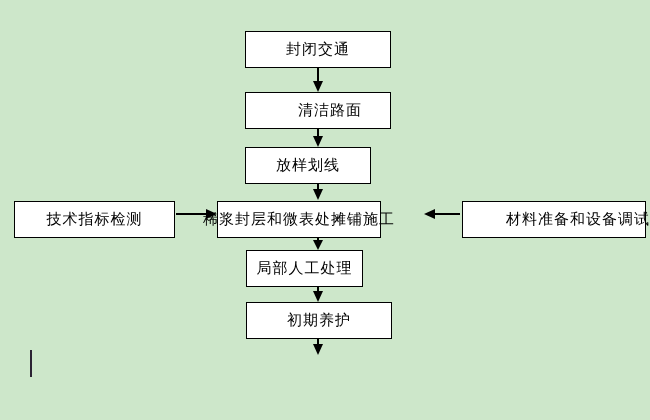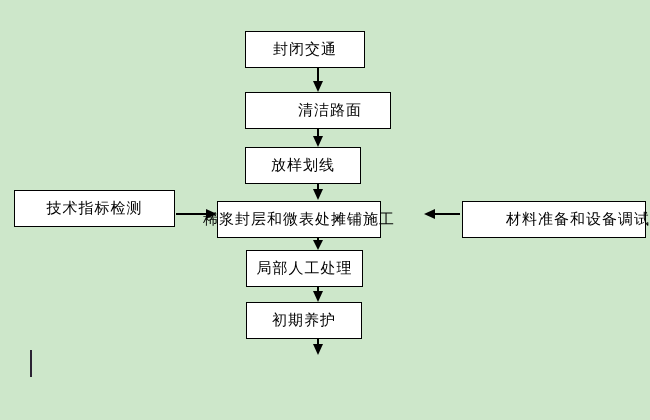--- a/index.html
+++ b/index.html
@@ -18,29 +18,29 @@
     box-sizing: border-box;
     display: flex;
     align-items: center;
     justify-content: center;
     font-size: 15px;
     color: #000000;
     letter-spacing: 1px;
     white-space: nowrap;
   }
   
-  .n-close    { left: 245px; top: 31px;  width: 120px; height: 37px; }
+  .n-close    { left: 245px; top: 31px;  width: 146px; height: 37px; }
   .n-clean    { left: 245px; top: 92px;  width: 146px; height: 37px; padding-left: 24px; }
-  .n-layout   { left: 245px; top: 147px; width: 116px; height: 37px; }
+  .n-layout   { left: 245px; top: 147px; width: 126px; height: 37px; }
   .n-paving   { left: 217px; top: 201px; width: 164px; height: 37px; }
   .n-local    { left: 246px; top: 250px; width: 117px; height: 37px; }
-  .n-curing   { left: 246px; top: 302px; width: 116px; height: 37px; }
+  .n-curing   { left: 246px; top: 302px; width: 146px; height: 37px; }
   .n-open     { left: 246px; top: 355px; width: 146px; height: 37px; }
   
-  .n-tech     { left: 14px;  top: 190px; width: 161px; height: 37px; }
+  .n-tech     { left: 14px;  top: 201px; width: 161px; height: 37px; }
   .n-material { left: 462px; top: 201px; width: 184px; height: 37px; padding-left: 48px; }
 
   .arrows {
     position: absolute;
     left: 0; top: 0;
     width: 650px; height: 420px;
     pointer-events: none;
   }
   .arrows line    { stroke: #000000; stroke-width: 2; }
   .arrows polygon { fill: #000000; }

